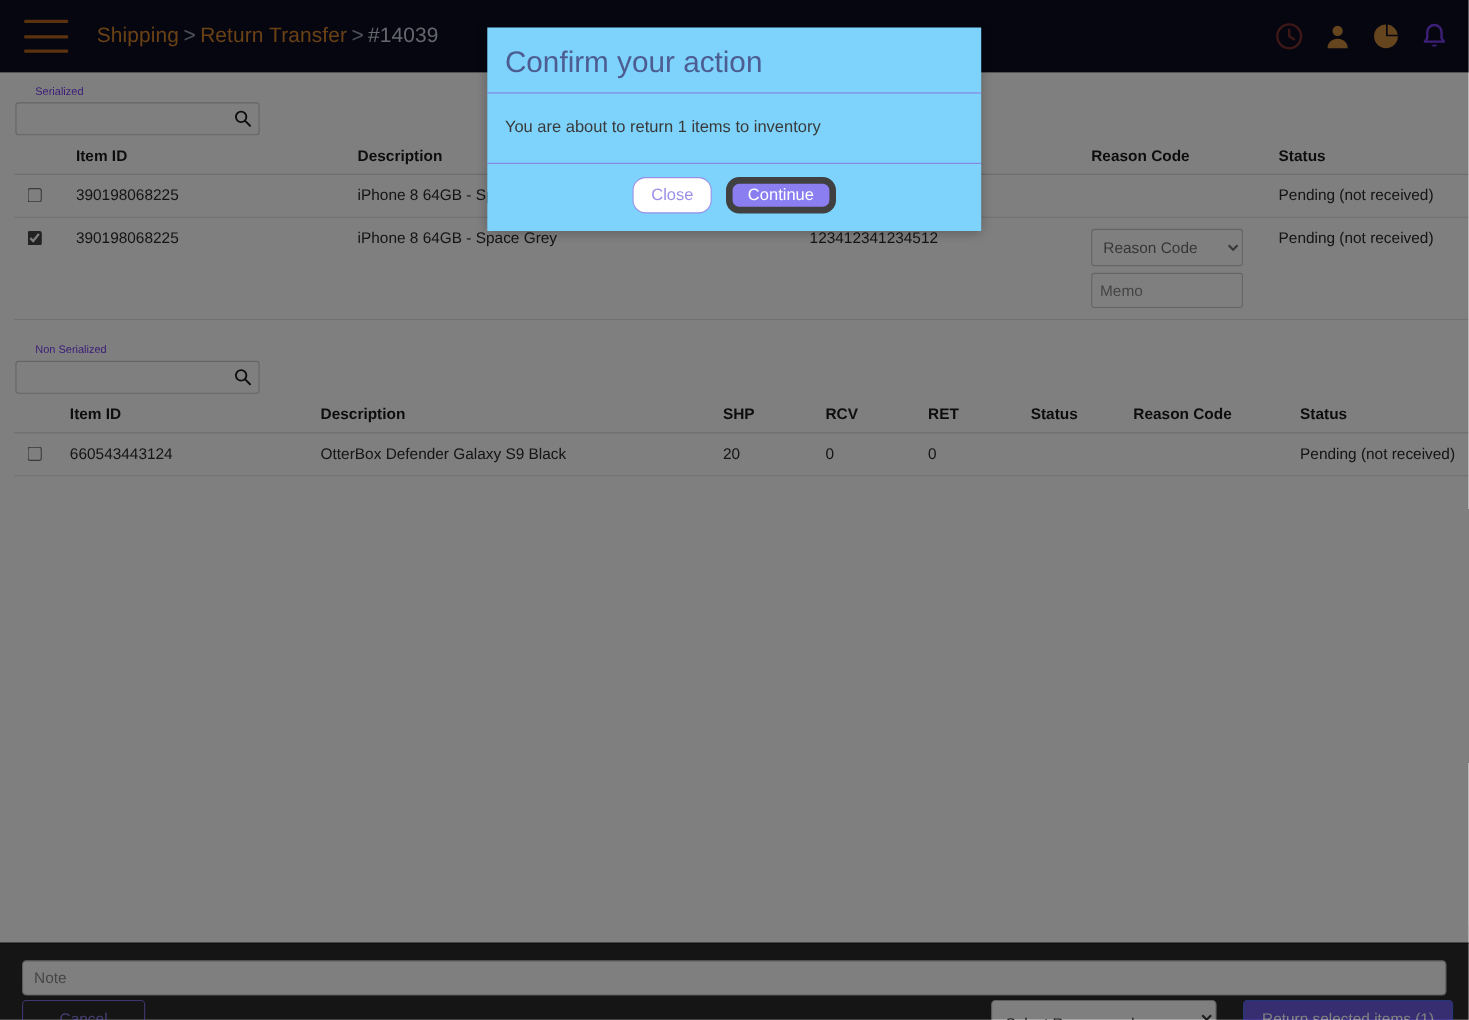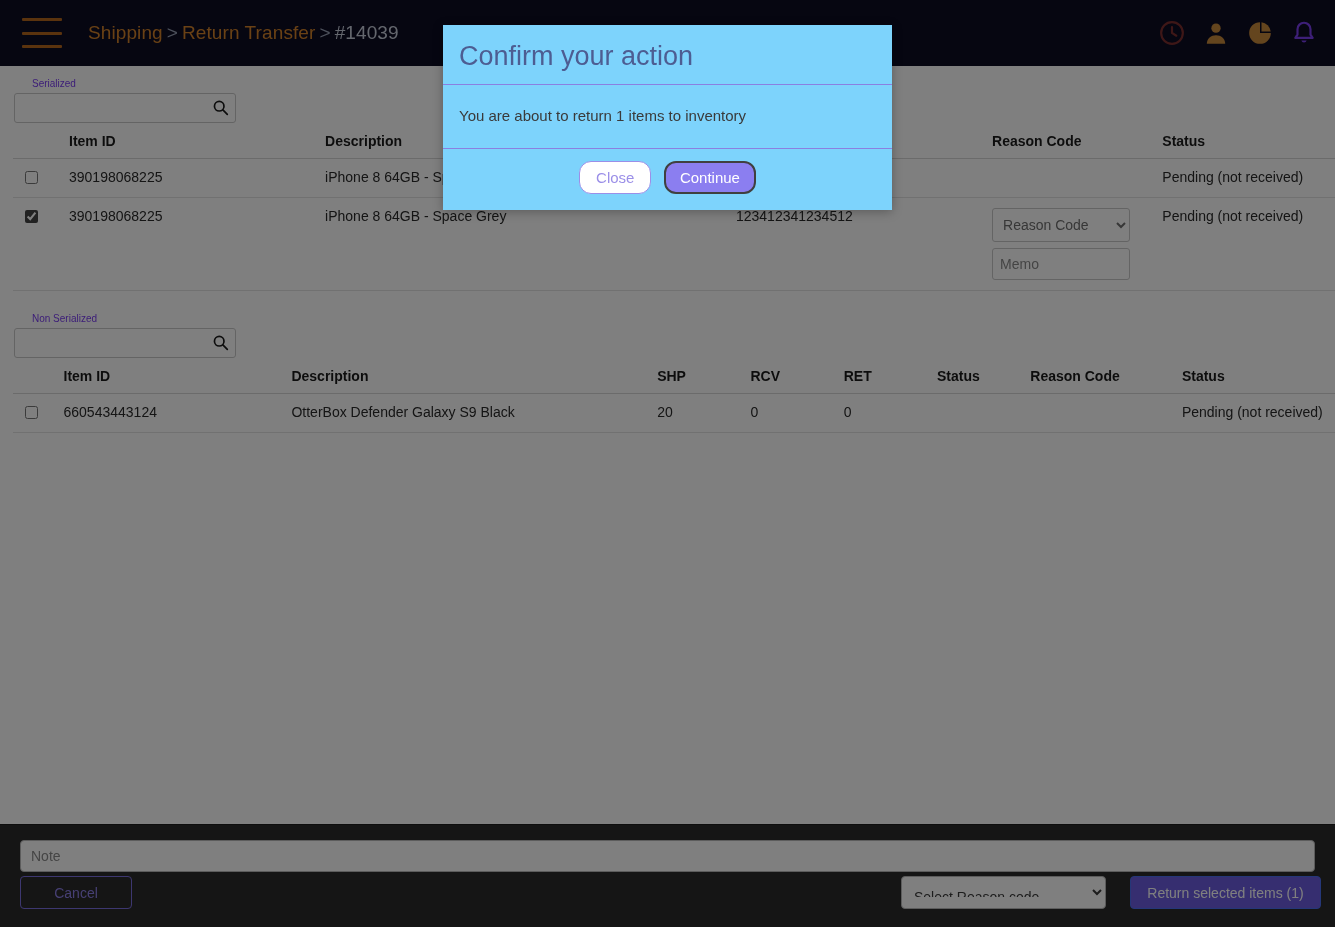--- a/index.html
+++ b/index.html
@@ -112,21 +112,21 @@
     border: 1px solid #c9c9c9; border-radius: 3px;
     background: #fff;
     font-size: 14px; font-family: "Liberation Sans", sans-serif;
     color: #222; padding: 0 7px; outline: none;
   }
   .memo::placeholder, .notefield::placeholder { color: #8a8a8a; }
 
   
   .footer {
     position: absolute; left: 0; bottom: 0;
-    width: 1335px; height: 103px;
+    width: 1335px; height: 70px;
     background: #2b2b2b;
     border-top: 1px solid #1d1d1d;
   }
   .notefield {
     position: absolute; left: 20px; top: 15px;
     width: 1295px; height: 32px;
     background: #fff; border: 1px solid #b9b9b9; border-radius: 4px;
     font-size: 14px; font-family: "Liberation Sans", sans-serif;
     color: #222; padding: 0 10px; outline: none;
   }
@@ -174,21 +174,21 @@
   .modal-title { font-size: 27px; color: #4d5d92; font-weight: normal; line-height: 1; }
   .modal-body { padding: 22px 16px 24px 16px; font-size: 15px; color: #3a3a3a; border-bottom: 1px solid #8b7fe0; }
   .modal-foot { padding: 12px 16px 16px 16px; text-align: center; }
   .m-btn {
     font-size: 15px; font-family: "Liberation Sans", sans-serif;
     border-radius: 12px; cursor: pointer;
     height: 33px; padding: 0 16px;
     vertical-align: middle;
   }
   .m-close { background: #fff; color: #9b8fe8; border: 1px solid #9b8fe8; }
-  .m-continue { background: #8b7ef0; color: #fff; border: 2px solid #404040; margin-left: 8px; padding: 0 14px; }
+  .m-continue { background: #8b7ef0; color: #fff; border: 6px solid #404040; margin-left: 8px; padding: 0 14px; }
 </style>
 </head>
 <body>
 
 <div id="app">
 
   <div class="navbar">
     <div class="hamburger">
       <i></i>
         <i></i>

